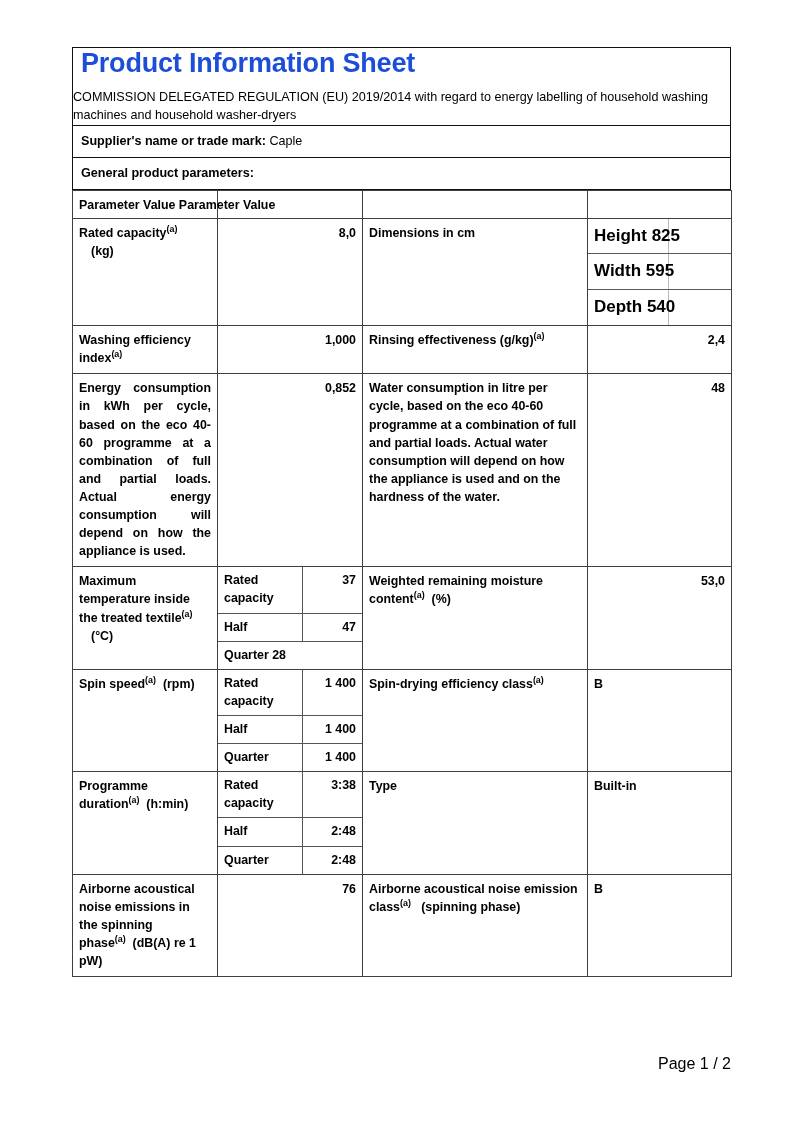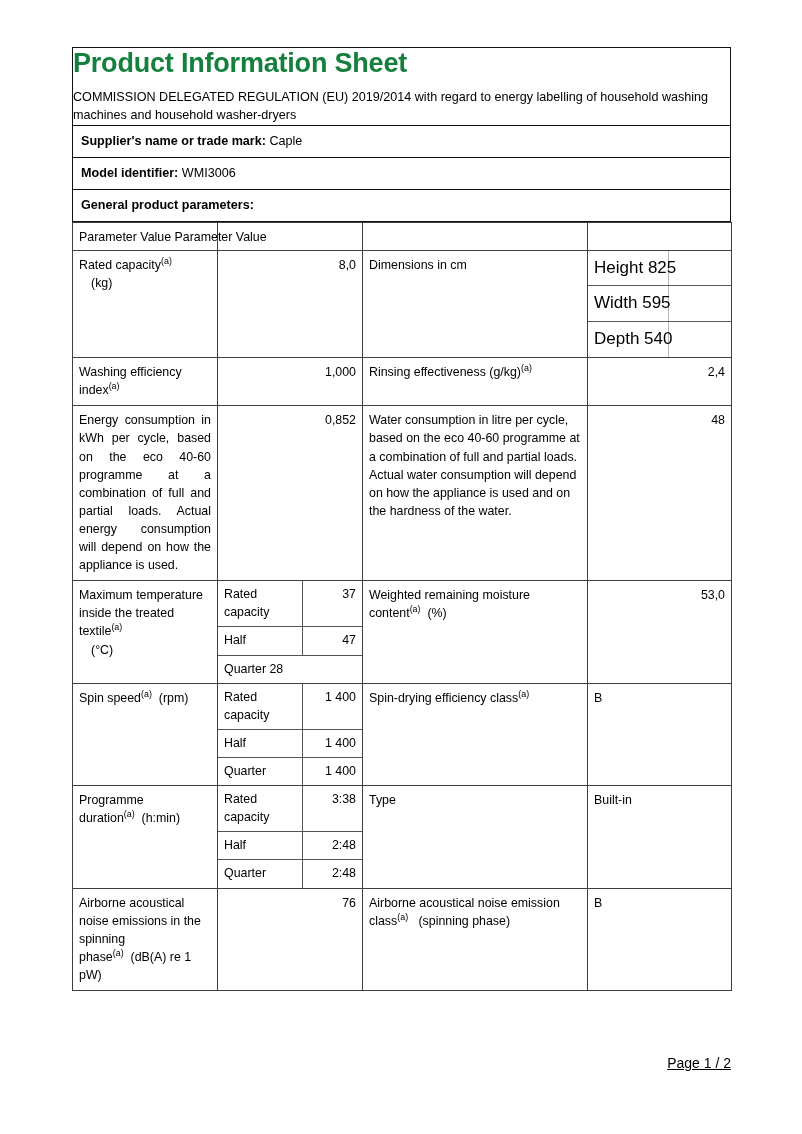--- a/index.html
+++ b/index.html
@@ -40,24 +40,24 @@
     border-left: 1px solid #111;
     border-right: 1px solid #111;
   }
 
   .title-cell {
     padding: 9px 8px 10px 8px;
   }
   .doc-title {
     font-size: 27px;
     font-weight: bold;
-    color: #15803d;
+    color: #1d4ed8;
     line-height: 1.14;
     letter-spacing: -0.2px;
-    margin: 0 0 10px 0;
+    margin: 0 0 10px 8px;
   }
   .doc-subtitle {
     font-size: 12.6px;
     line-height: 1.42;
     margin: 0;
   }
 
   .label-row td {
     padding: 7px 8px 7px 8px;
     font-size: 12.6px;
@@ -71,20 +71,21 @@
     border-collapse: collapse;
     table-layout: fixed;
     font-size: 12.4px;
   }
   .grid td {
     border: 1px solid #3f3f3f;
     vertical-align: top;
     padding: 5px 6px 6px 6px;
     line-height: 1.46;
     overflow: visible;
+    font-weight: bold;
   }
 
   .c-param { width: 145px; }
   .c-val   { width: 145px; }
   .c-param2{ width: 225px; }
   .c-val2  { width: 144px; }
 
   .num { text-align: right; white-space: nowrap; }
   .just { text-align: justify; text-align-last: left; }
   .nowrapcell { white-space: nowrap; }
@@ -154,22 +155,21 @@
   .hang-r {
     padding-left: 16px;
   }
 
   .footer {
     position: absolute;
     left: 72px;
     top: 1055px;
     width: 659px;
     text-align: right;
-    font-size: 14px;
-    text-decoration: underline;
+    font-size: 16px;
   }
 
   .t-big { line-height: 1.5; }
 </style>
 </head>
 <body>
 
 <div class="page">
 
   <table class="sheet-table">
@@ -177,26 +177,20 @@
         <tr class="band">
       <td class="title-cell">
         <div class="doc-title">Product Information Sheet</div>
         <div class="doc-subtitle">COMMISSION DELEGATED REGULATION (EU) 2019/2014 with regard to energy labelling of household washing machines and household washer-dryers</div>
       </td>
     </tr>
     <tr class="band label-row">
       <td>
         <span class="lbl">Supplier's name or trade mark:</span>
         <span>Caple</span>
-      </td>
-    </tr>
-    <tr class="band label-row">
-      <td>
-        <span class="lbl">Model identifier:</span>
-        <span>WMI3006</span>
       </td>
     </tr>
     <tr class="band label-row">
       <td>
         <span class="lbl">General product parameters:</span>
       </td>
     </tr>
   </tbody>
     </table>
 

